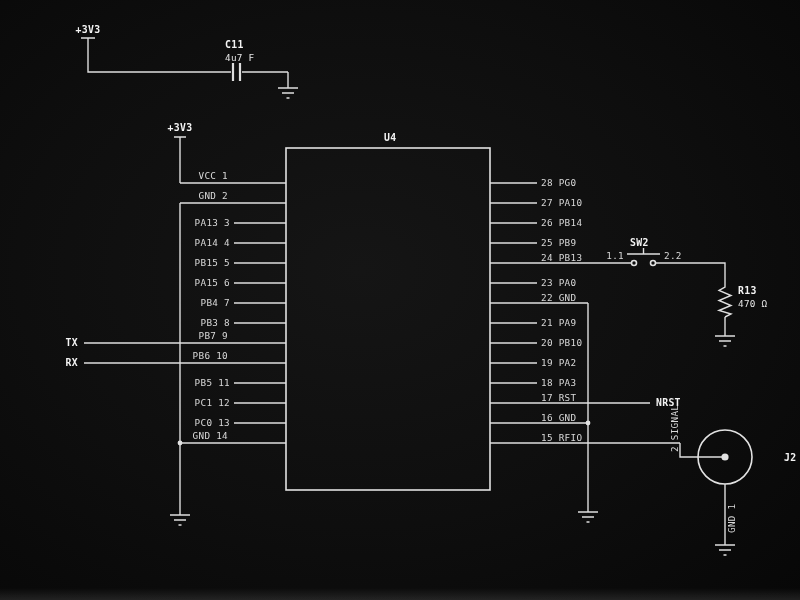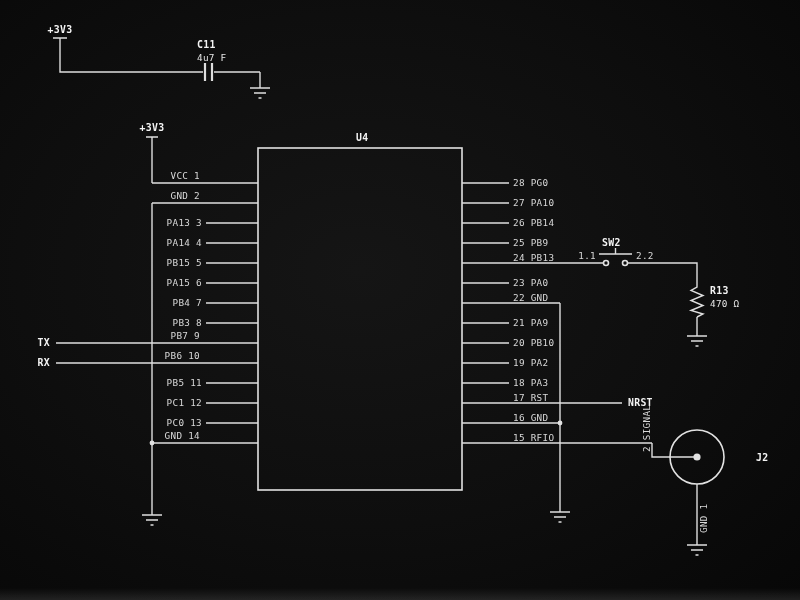--- a/index.html
+++ b/index.html
@@ -1,21 +1,21 @@
 <!DOCTYPE html>
 <html><head>
 <meta charset="utf-8">
 <style>
   html,body{margin:0;padding:0;background:#060606;}
   body{
     width:800px;height:600px;overflow:hidden;position:relative;
     background:radial-gradient(ellipse at 45% 45%, #151515 0%, #0e0e0e 55%, #070707 100%);
     font-family:"DejaVu Sans Mono", monospace;
   }
-  #stage{position:absolute;inset:0;}
+  #stage{position:absolute;inset:0;padding-left:28px;}
   svg{filter:blur(0.3px);}
   svg text{
     font-family:"DejaVu Sans Mono", monospace;
     font-size:9.3px; fill:#d9d9d9; letter-spacing:0.3px;
   }
   svg text.ref{font-weight:bold; fill:#f4f4f4; font-size:9.8px;}
   svg text.net{font-weight:bold; fill:#f4f4f4; font-size:9.8px;}
   svg text.val{fill:#e6e6e6;}
   .wire{stroke:#dedede; stroke-width:1.4; fill:none;}
   .thick{stroke:#dedede; stroke-width:2.2; fill:none;}

